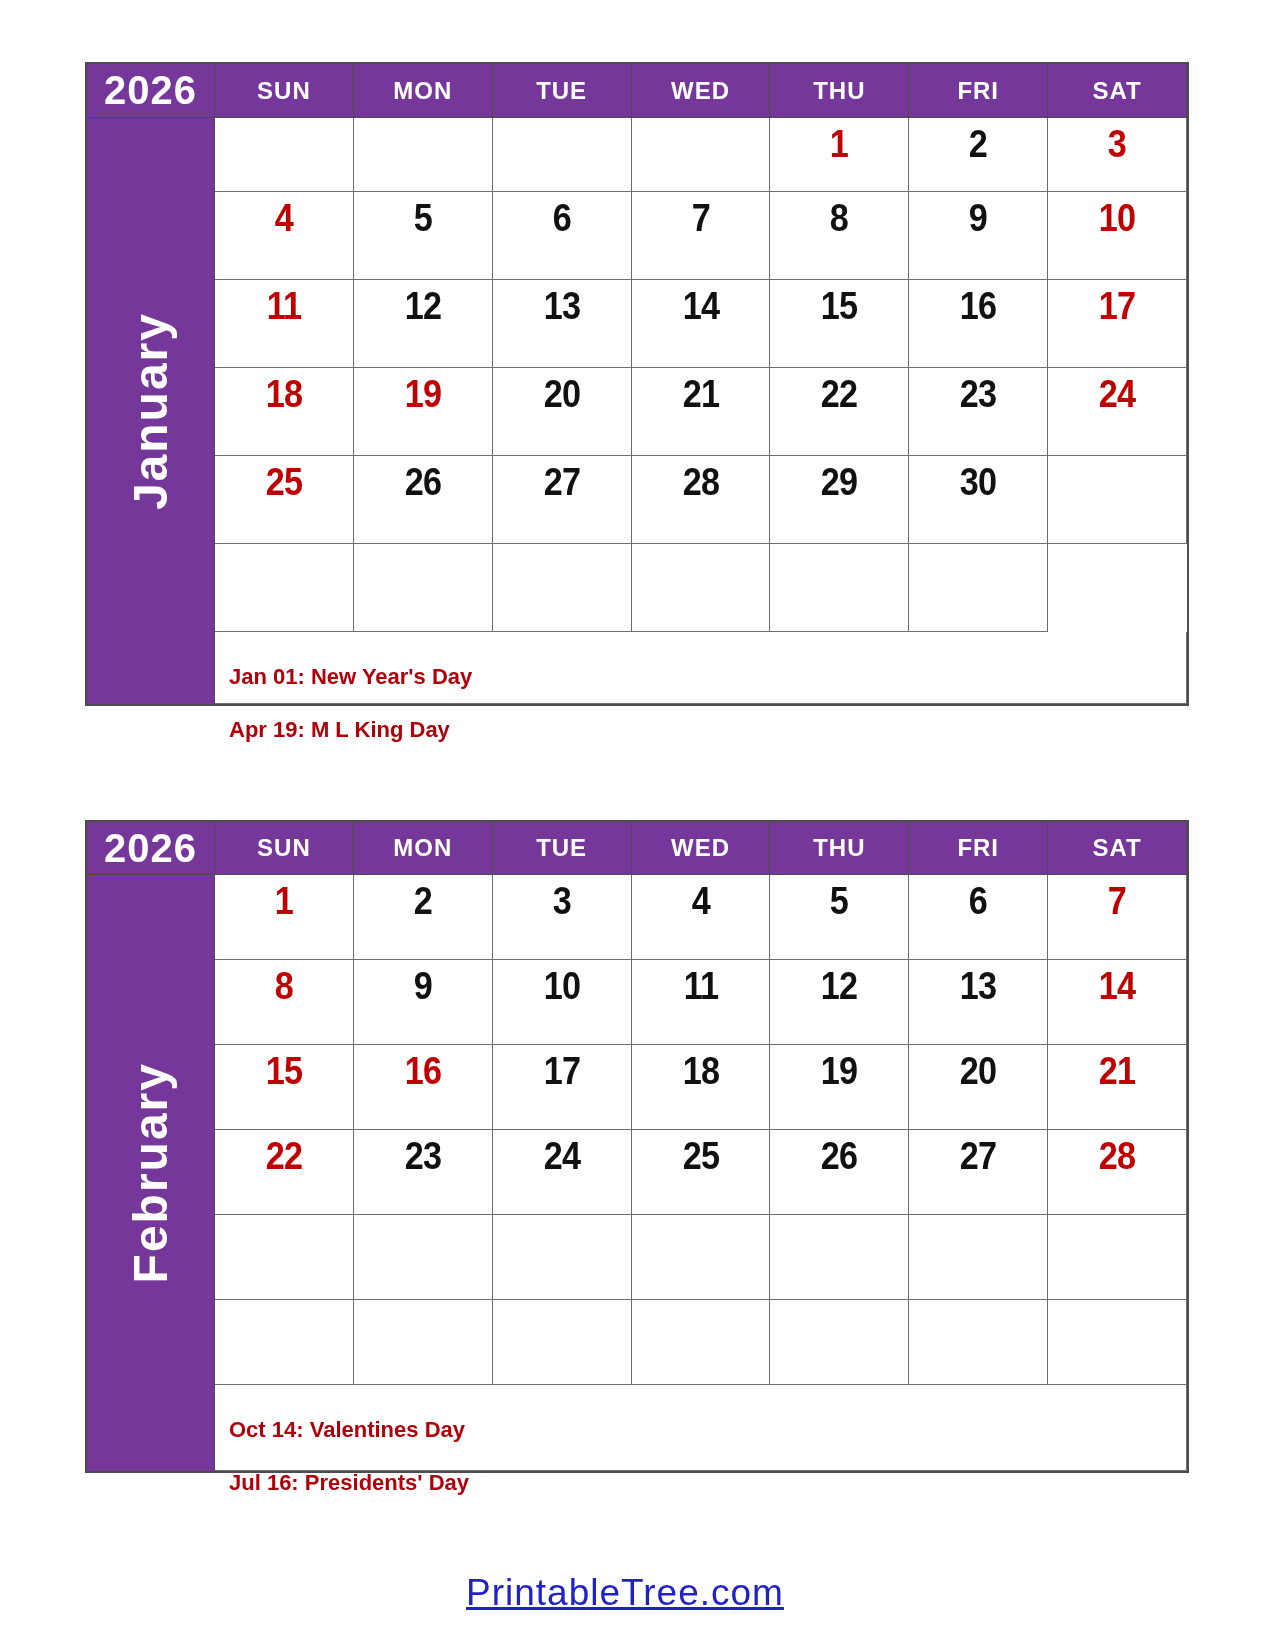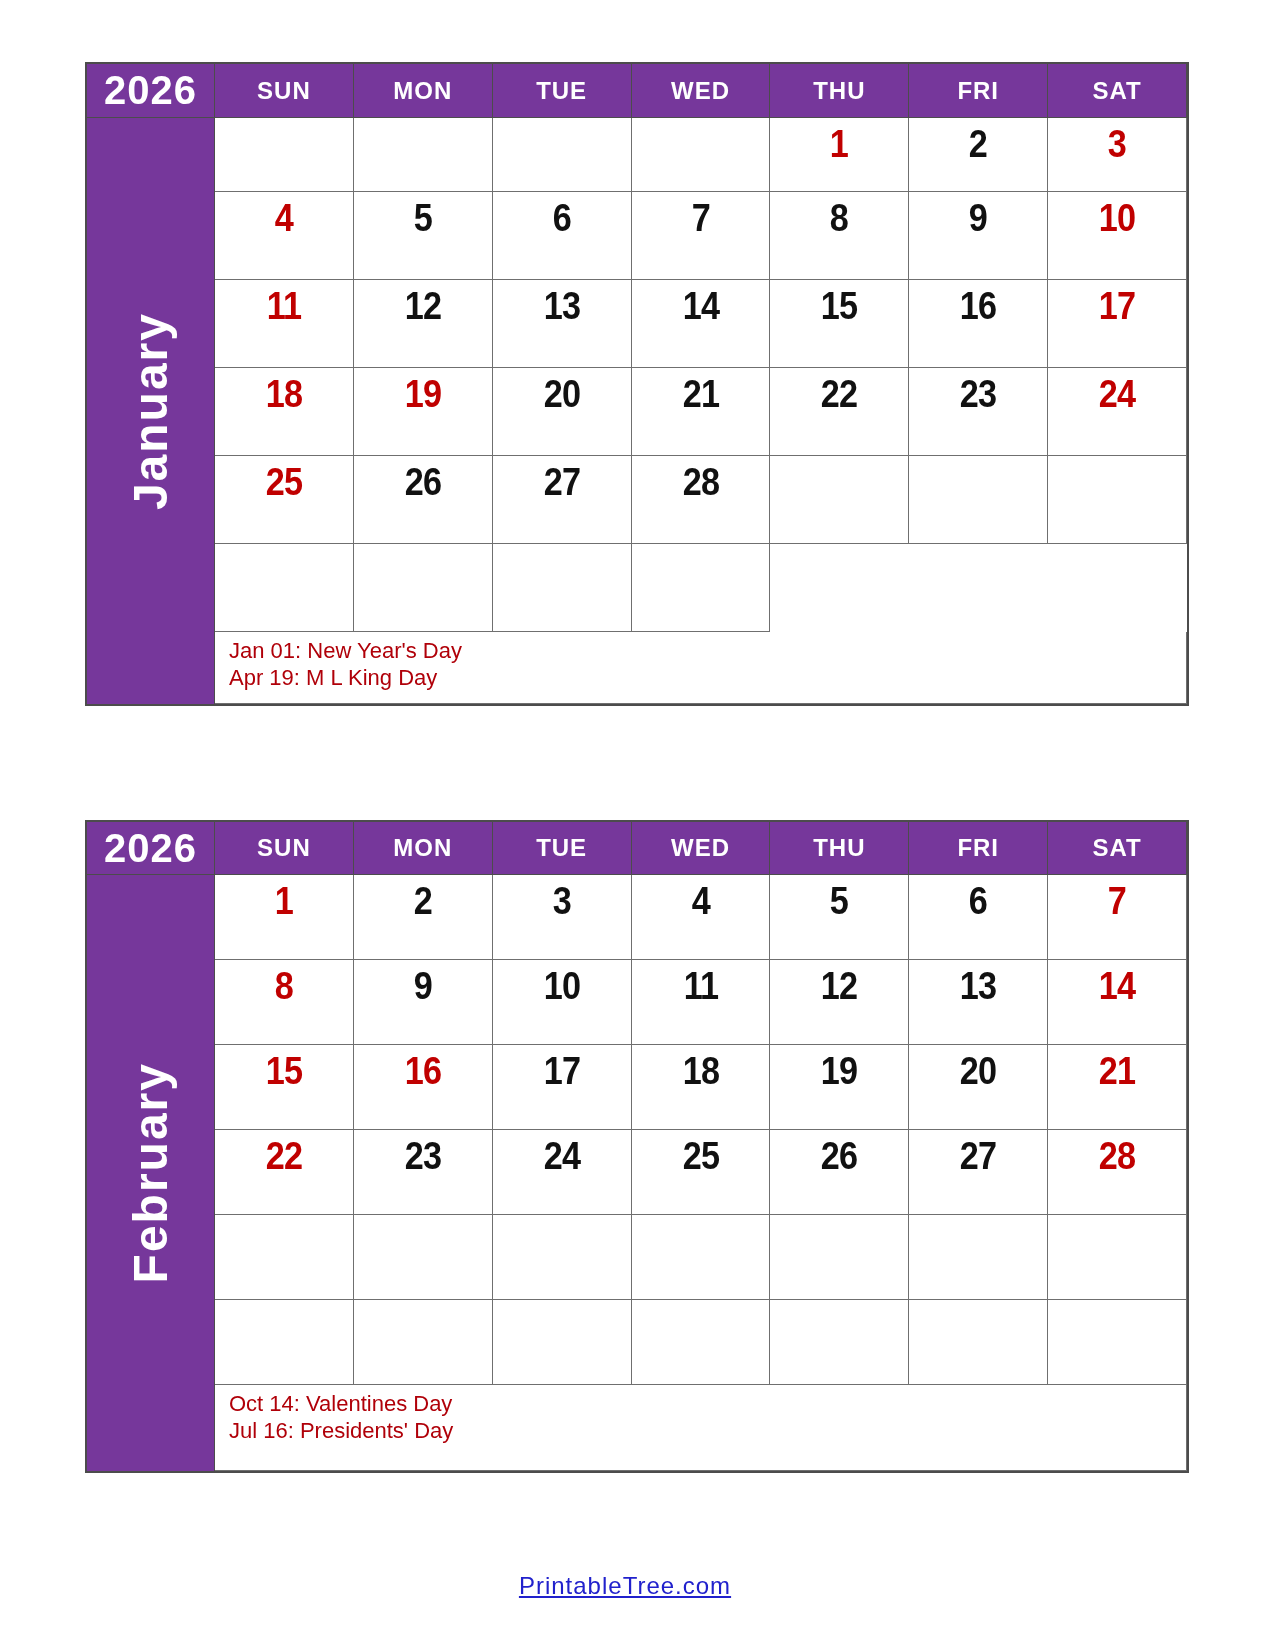--- a/index.html
+++ b/index.html
@@ -29,23 +29,23 @@
     writing-mode:vertical-rl;transform:rotate(180deg);
     color:#fff;font-size:48px;font-weight:700;letter-spacing:2px;white-space:nowrap;
   }
   .day-cell{background:#fff;text-align:center;}
   .num{
     display:block;margin-top:5px;font-size:38px;font-weight:700;color:#111111;
     letter-spacing:-1px;transform:scaleX(0.9);
   }
   .num.red{color:var(--red,#C00000);}
   .holiday-cell{grid-column:2 / -1;padding:5px 0 0 14px;background:#fff;}
-  .holiday-line{color:var(--holiday-red,#B00009);font-weight:400;font-size:22px;line-height:27px;}
+  .holiday-line{color:var(--holiday-red,#B00009);font-weight:700;font-size:22px;line-height:27px;margin-top:26px;}
   .footer{position:absolute;top:1572px;left:0;width:100%;text-align:center;}
-  .site-link{color:var(--blue,#2121CC);font-size:24px;text-decoration:underline;letter-spacing:1px;}
+  .site-link{color:var(--blue,#2121CC);font-size:37px;text-decoration:underline;letter-spacing:1px;}
 </style>
 </head>
 <body>
 
 <div class="page">
   <section class="cal" id="cal-0">
       <div class="cell hdr year-cell">2026</div>
       <div class="cell hdr day-hdr">SUN</div>
       <div class="cell hdr day-hdr">MON</div>
       <div class="cell hdr day-hdr">TUE</div>
@@ -137,20 +137,26 @@
       </div>
       <div class="cell day-cell">
         <div class="num">26</div>
       </div>
       <div class="cell day-cell">
         <div class="num">27</div>
       </div>
       <div class="cell day-cell">
         <div class="num">28</div>
       </div>
+      <div class="cell day-cell">
+        <div class="num">29</div>
+      </div>
+      <div class="cell day-cell">
+        <div class="num">30</div>
+      </div>
       <div class="cell day-cell"></div>
       <div class="cell day-cell"></div>
       <div class="cell day-cell"></div>
       <div class="cell day-cell"></div>
       <div class="cell day-cell"></div>
       <div class="cell day-cell"></div>
       <div class="cell day-cell"></div>
       <div class="cell holiday-cell">
         <div class="holiday-line">Jan 01: New Year's Day</div>
         <div class="holiday-line">Apr 19: M L King Day</div>

